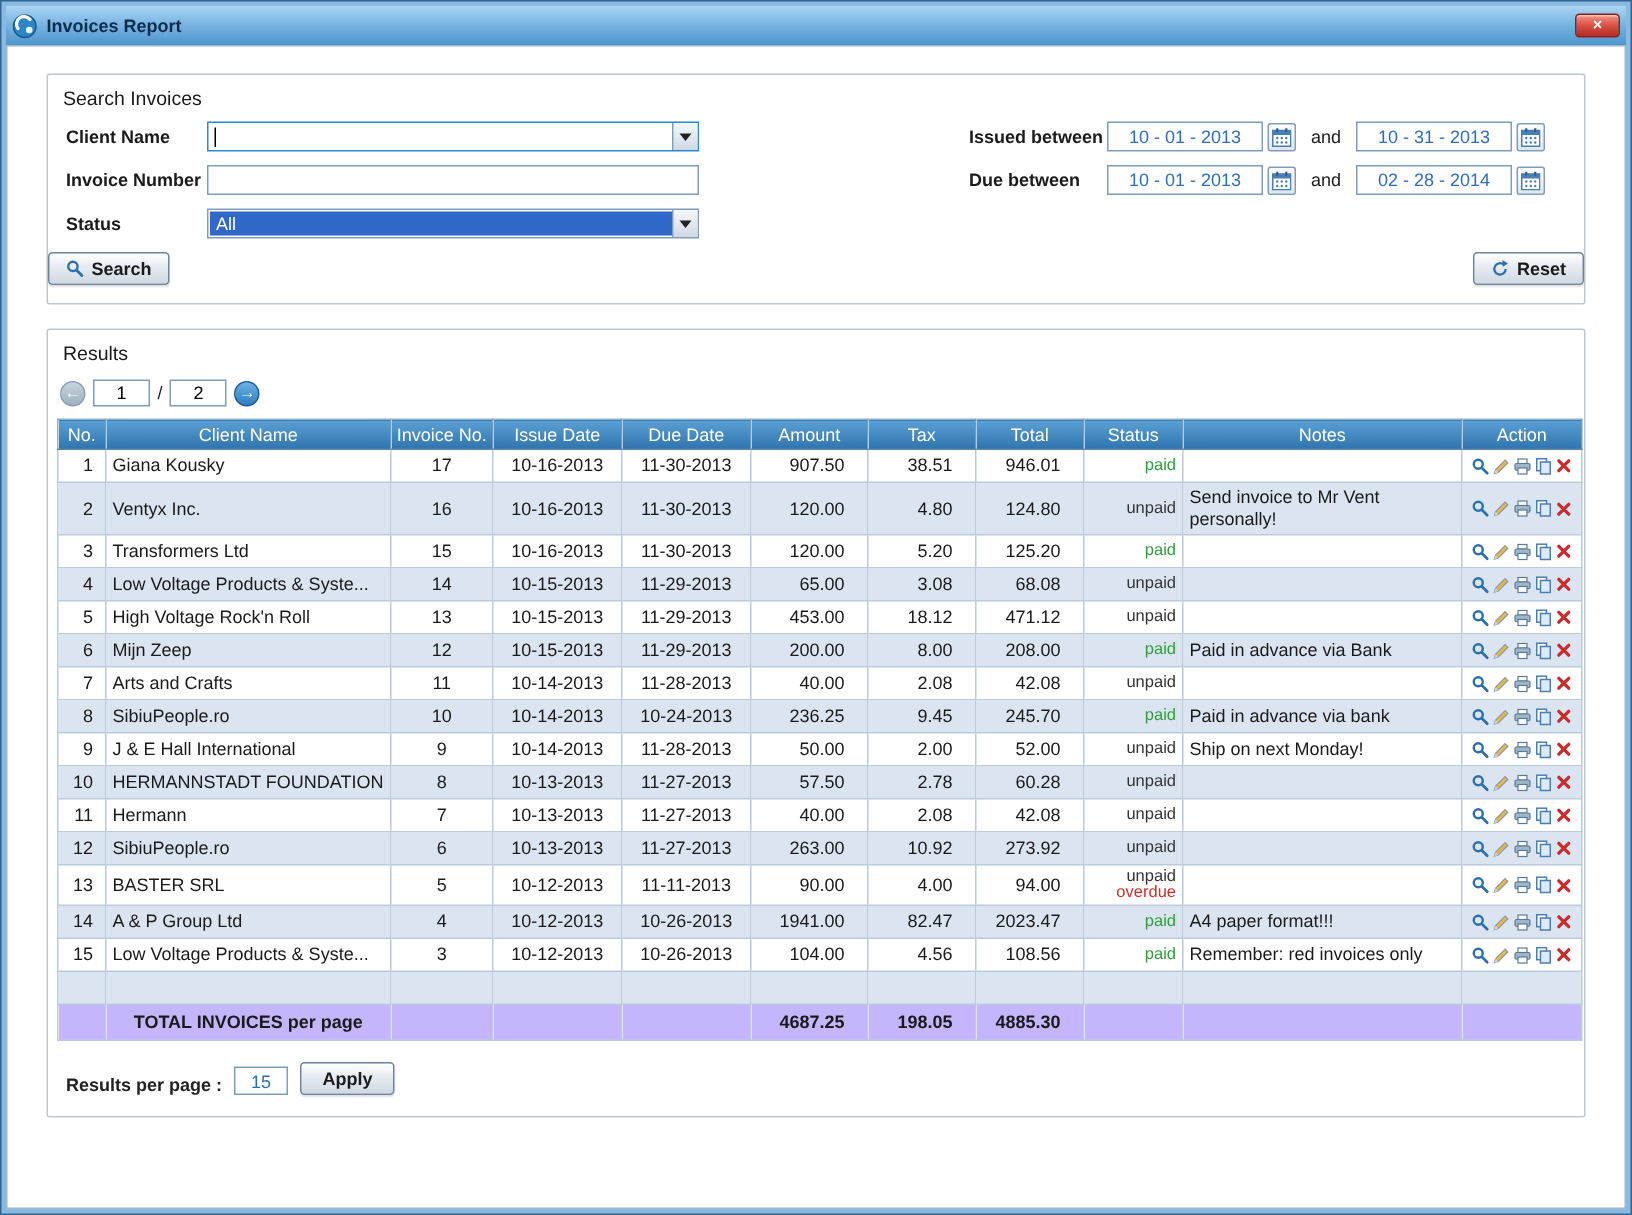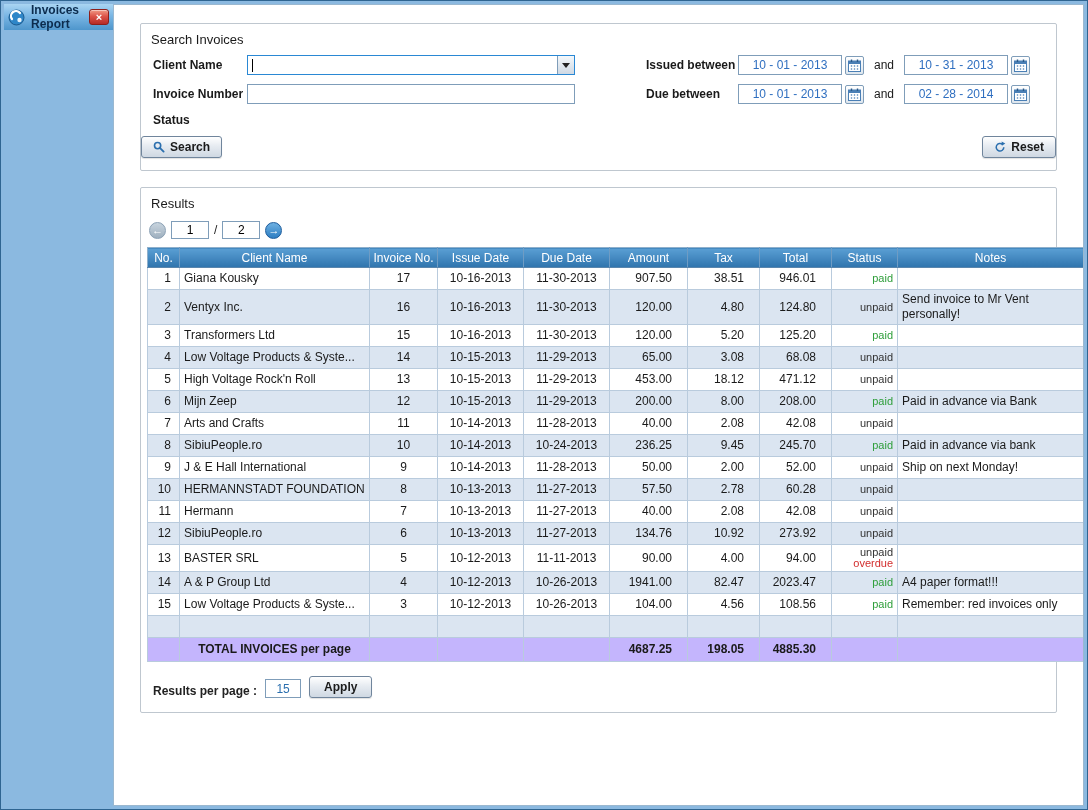--- a/index.html
+++ b/index.html
@@ -1,20 +1,20 @@
 <!DOCTYPE html>
 <html><head>
 <meta charset="utf-8">
 <style>
   * { box-sizing: border-box; margin: 0; padding: 0; }
   html,body { width:1088px; height:810px; overflow:hidden; }
   body { font-family:"Liberation Sans", sans-serif; font-size:12px; color:#222; }
 
   .window { width:1088px; height:810px; background:#8bb9e0; border:1px solid #2f6591;
-            padding:3px; display:flex; flex-direction:row; }
+            padding:3px; display:flex; flex-direction:column; }
   .titlebar { height:26px; flex:0 0 26px; display:flex; align-items:center; padding:0 4px;
               background:linear-gradient(180deg,#aad5f2 0%,#7ab6e4 45%,#4e96cc 100%); }
   .app-icon { width:17px; height:17px; margin-right:6px; display:flex; }
   .title-text { font-weight:bold; font-size:12px; color:#0c2c4e; }
   .close-btn { margin-left:auto; width:30px; height:16px; border:1px solid #8e1f1b; border-radius:3px;
                background:linear-gradient(180deg,#f09a86 0%,#dd5449 45%,#b52b27 100%);
                color:#fff; font-weight:bold; font-size:11px; display:flex; align-items:center;
                justify-content:center; cursor:pointer; box-shadow:inset 0 1px 0 rgba(255,255,255,.45); }
 
   .content { flex:1; background:#fff; border:1px solid #9ab8d0; padding:18px 26px 0 26px; overflow:hidden; }
@@ -222,20 +222,26 @@
                   <circle cx="3.5" cy="10" r="0.8" fill="#4a7fb5"></circle>
                   <circle cx="6.5" cy="10" r="0.8" fill="#4a7fb5"></circle>
                   <circle cx="9.5" cy="10" r="0.8" fill="#4a7fb5"></circle>
                 </svg>
             </button>
           </div>
         </div>
 
         <div class="frow">
           <label class="flabel">Status</label>
+          <div class="combo">
+            <span class="combo-sel">All</span>
+            <span class="combo-arrow">
+                <i class="tri"></i>
+              </span>
+          </div>
         </div>
 
       </div>
 
       <div class="btnrow">
         <button class="btn">
           <span style="line-height:0">
             <svg width="12" height="12" viewBox="0 0 12 12">
                 <circle cx="4.6" cy="4.6" r="3.1" fill="none" stroke="#2b6fae" stroke-width="1.6"></circle>
                 <line x1="7.1" y1="7.1" x2="10.6" y2="10.6" stroke="#2b6fae" stroke-width="1.9" stroke-linecap="round"></line>
@@ -631,21 +637,21 @@
                   </svg></span><span class="act"><svg width="11" height="11" viewBox="0 0 11 11">
                     <path d="M2.2 2.2 L8.8 8.8 M8.8 2.2 L2.2 8.8" stroke="#cc2b2b" stroke-width="2.2" stroke-linecap="round"></path>
                   </svg></span></td>
             </tr>
             <tr class="stripe">
               <td class="c-no">12</td>
               <td class="c-client">SibiuPeople.ro</td>
               <td class="c-invno">6</td>
               <td class="c-date">10-13-2013</td>
               <td class="c-date">11-27-2013</td>
-              <td class="c-num">134.76</td>
+              <td class="c-num">263.00</td>
               <td class="c-num">10.92</td>
               <td class="c-num">273.92</td>
               <td class="c-status">
                 <div class="st-unpaid">unpaid</div>
               </td>
               <td class="c-notes"></td>
               <td class="c-action"><span class="act"><svg width="12" height="12" viewBox="0 0 12 12">
                     <circle cx="4.5" cy="4.5" r="3" fill="none" stroke="#2b6fae" stroke-width="1.6"></circle>
                     <line x1="7" y1="7" x2="10.5" y2="10.5" stroke="#2b6fae" stroke-width="1.8" stroke-linecap="round"></line>
                   </svg></span><span class="act"><svg width="12" height="12" viewBox="0 0 12 12">

